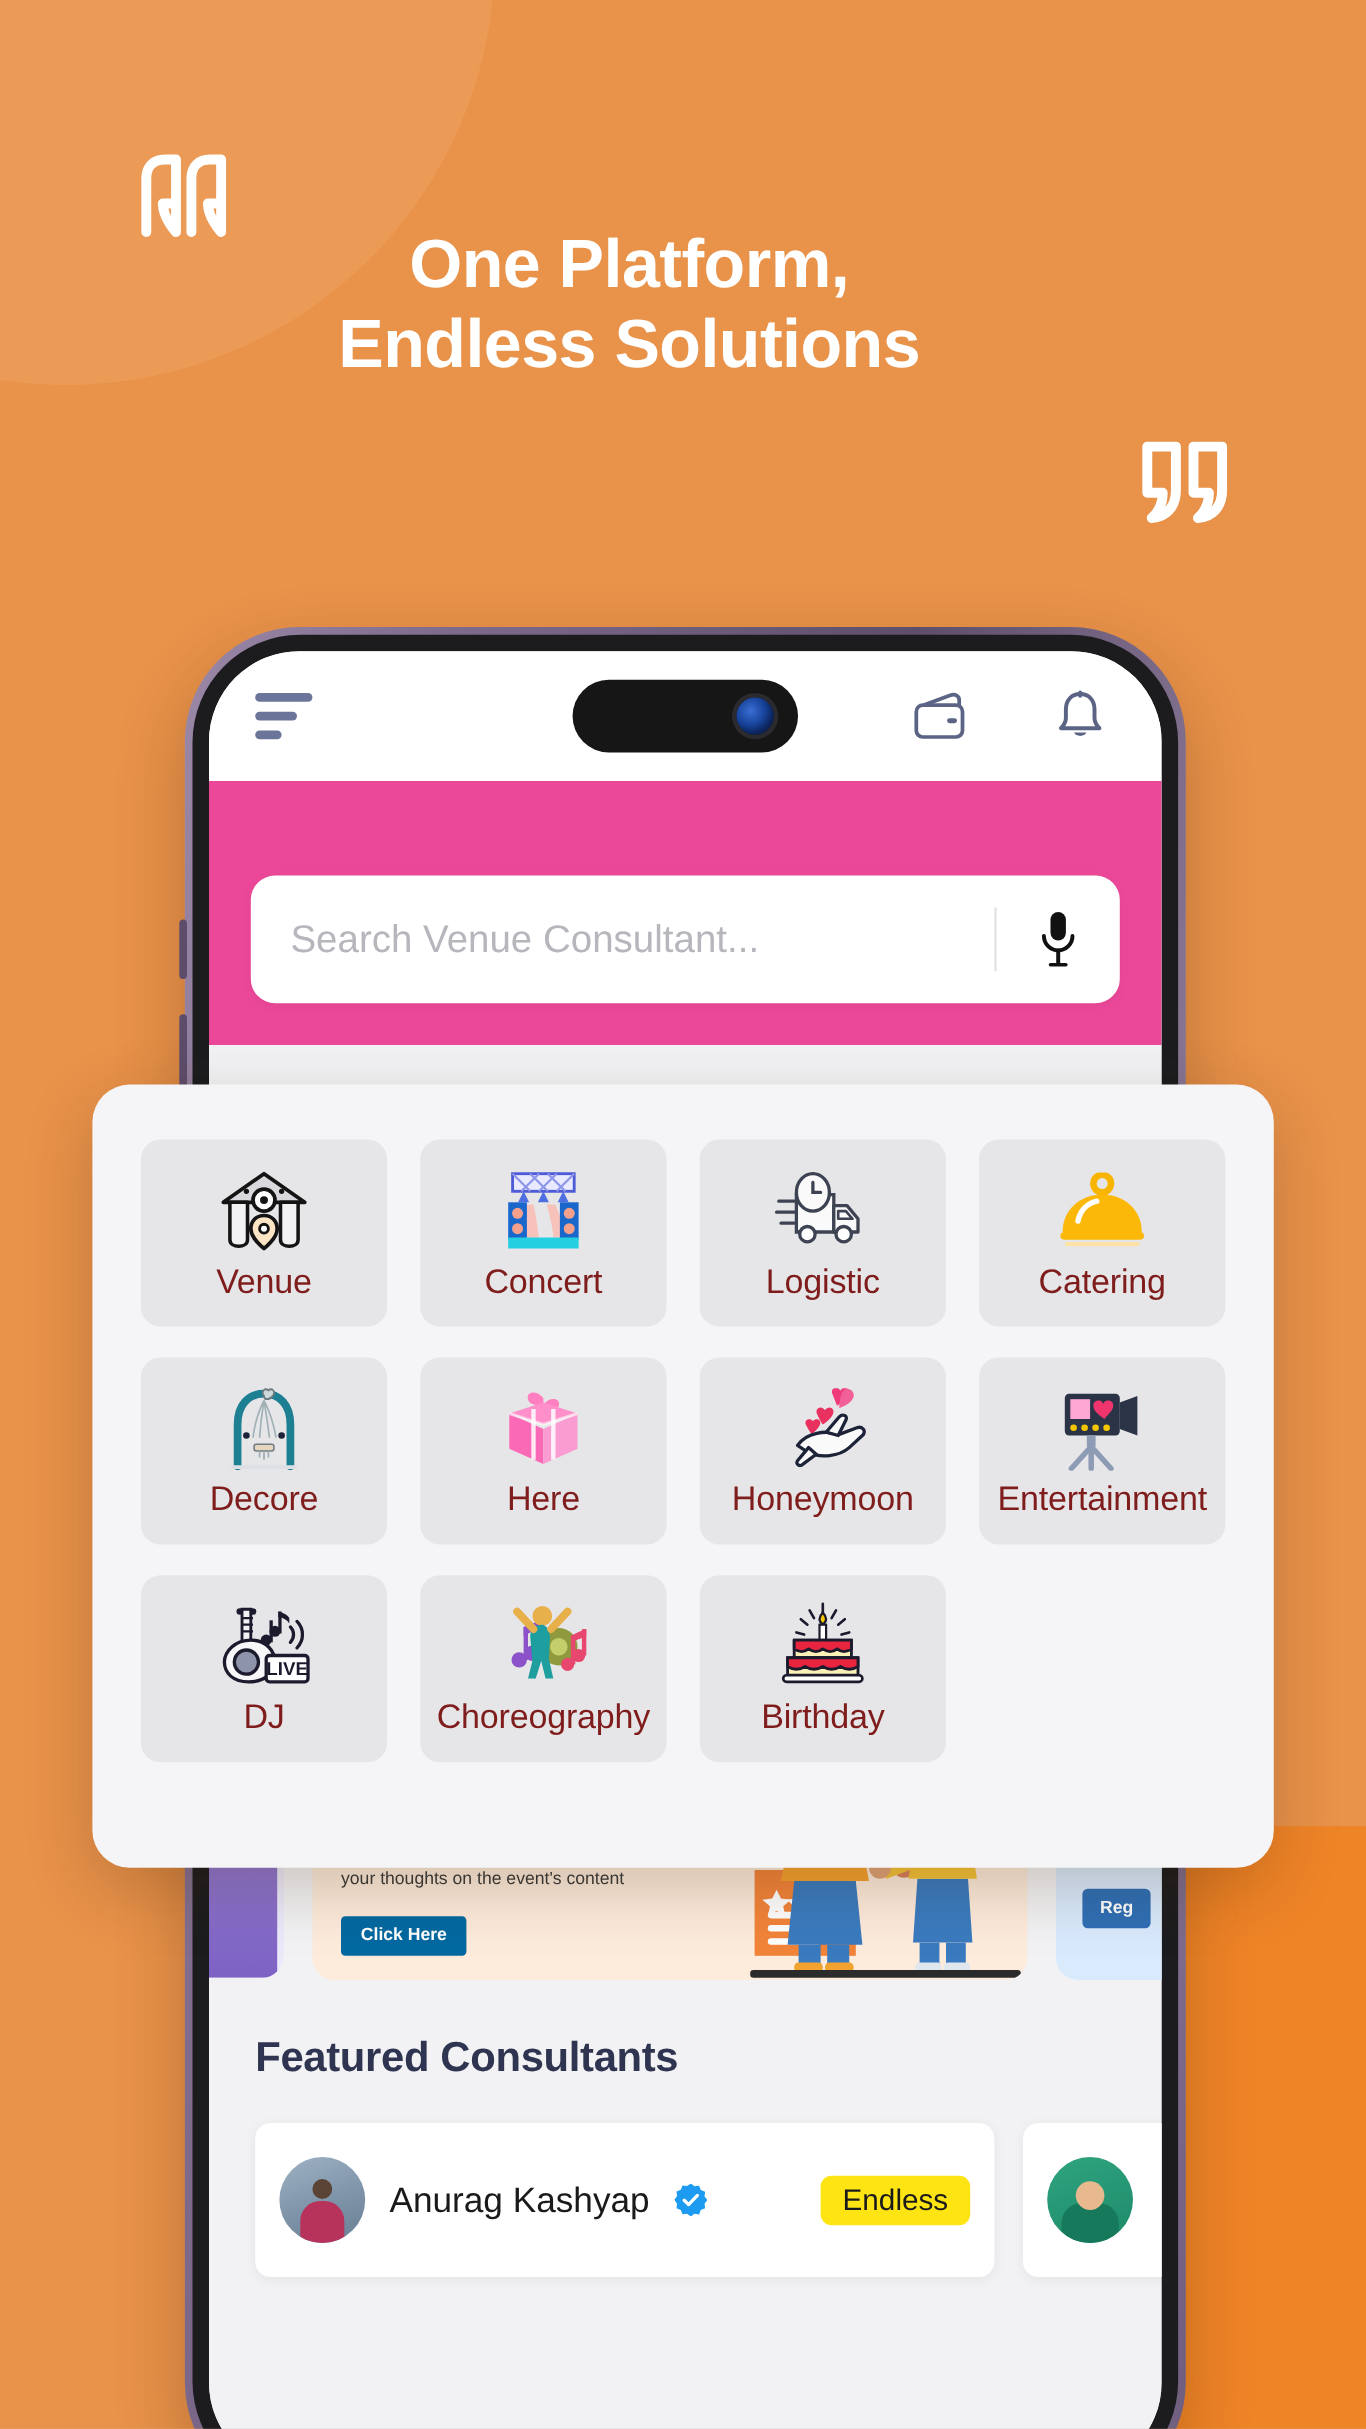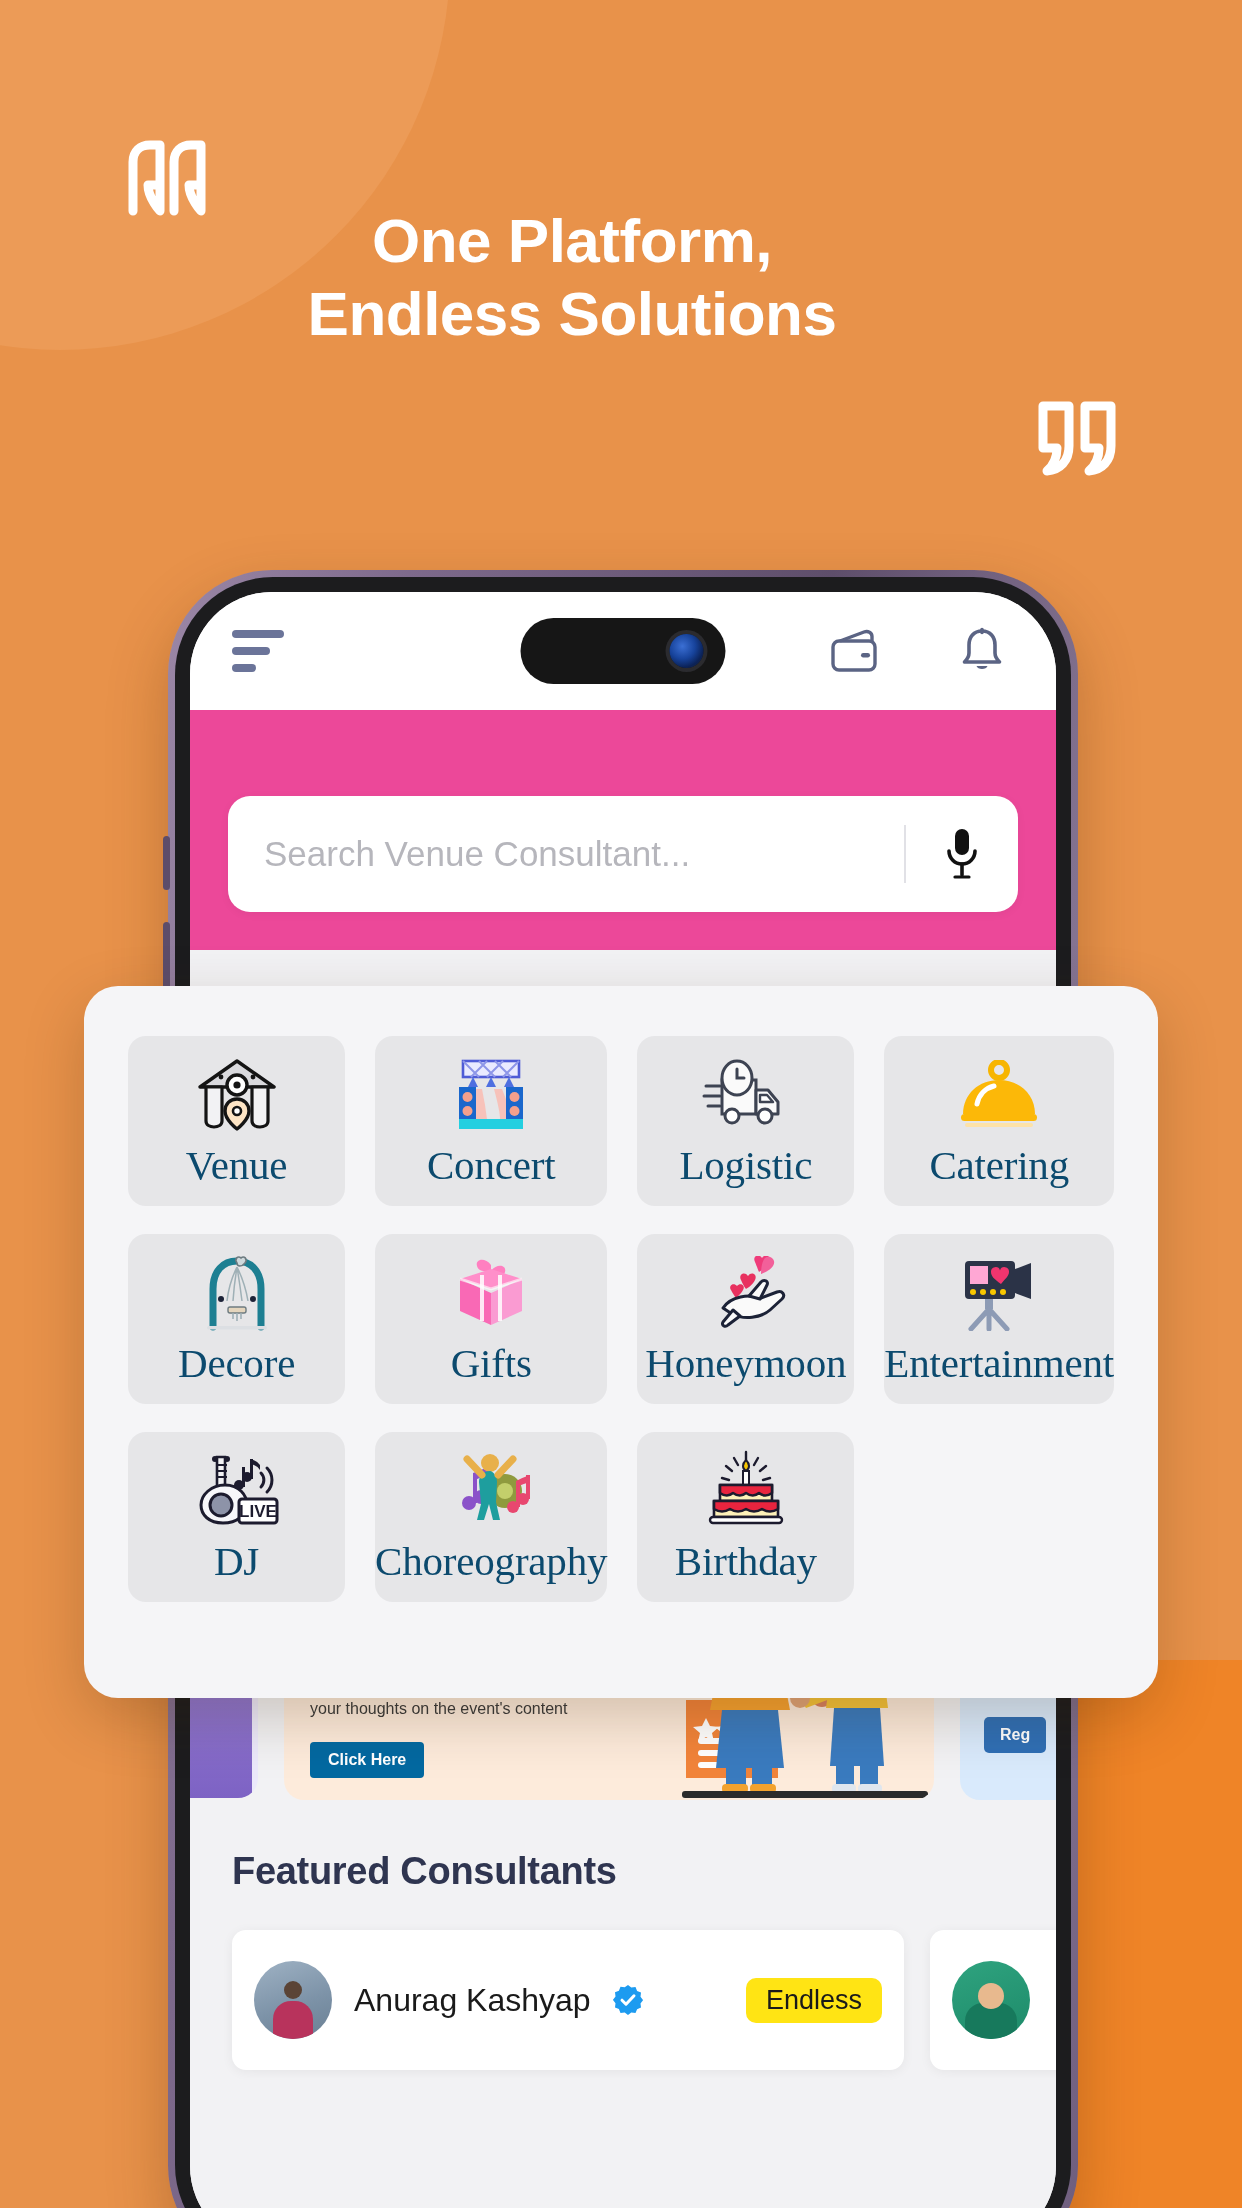--- a/index.html
+++ b/index.html
@@ -219,22 +219,22 @@
   }
   .cat-tile {
     background:#e6e6e8; border-radius:18px;
     height:170px;
     display:flex; flex-direction:column; align-items:center; justify-content:center;
     gap:6px; cursor:pointer;
   }
   .cat-ico { height:82px; display:flex; align-items:center; justify-content:center; }
   .cat-ico svg { display:block; }
   .cat-label {
-    font-size:41px; color:#0c4a6e; letter-spacing:-.2px;
-    font-family:Liberation Serif, serif;
+    font-size:31px; color:#7f1d1d; letter-spacing:-.2px;
+    font-family:Liberation Sans, sans-serif;
   }
 </style>
 </head>
 <body>
 
 <div id="bg-base"></div>
 <div id="bg-blob-tl"></div>
 <div id="bg-right-band"></div>
 
 <div class="quote-mark" style="left:126px; top:140px;">
@@ -525,21 +525,21 @@
         <svg width="78" height="78" viewBox="0 0 78 78">
           <path d="M39 12 c-6-8-16-6-14 1 1 5 8 6 14 5z" fill="#ff7fc0"></path>
           <path d="M39 18 c6-8 16-6 14 1 -1 5-8 6-14 5z" fill="#ff7fc0"></path>
           <path d="M8 26 L39 16 L70 26 L39 36z" fill="#ff8fca"></path>
           <path d="M8 26 v32 l31 14 V40z" fill="#f969b5"></path>
           <path d="M70 26 v32 L39 72 V40z" fill="#fa9bd2"></path>
           <path d="M30 22 L30 68 M48 22 L48 68" stroke="#fff" stroke-width="4" opacity=".85"></path>
           <path d="M8 26 L39 36 L70 26" stroke="#fff" stroke-width="3" fill="none" opacity=".6"></path>
         </svg>
       </span>
-      <span class="cat-label">Gifts</span>
+      <span class="cat-label">Here</span>
     </div>
 
     <div class="cat-tile">
       <span class="cat-ico">
         <svg width="86" height="72" viewBox="0 0 86 72">
           <path d="M52 6 c-3-6 4-9 7-4 3-5 10-2 7 4 -2 5-10 10-10 10s-2-5-4-10z" fill="#ef3b7a"></path>
           <path d="M62 2 c5-4 12 2 8 8 -3 5-12 8-12 8s0-12 4-16z" fill="#f2609a"></path>
           <path d="M38 24 c-3-6 4-9 7-4 3-5 10-2 7 4 -2 5-9 9-9 9s-3-4-5-9z" fill="#e8315f"></path>
           <path d="M28 34 c-3-5 3-8 6-4 3-4 9-1 6 4 -2 4-7 8-7 8s-3-4-5-8z" fill="#e8315f"></path>
           <path d="M20 52 c8-12 26-14 38-10 l16-6 c5-2 9 3 5 7 l-12 11 c-9 8-26 10-38 4z" fill="#fafafa" stroke="#1c2237" stroke-width="3" stroke-linejoin="round"></path>

